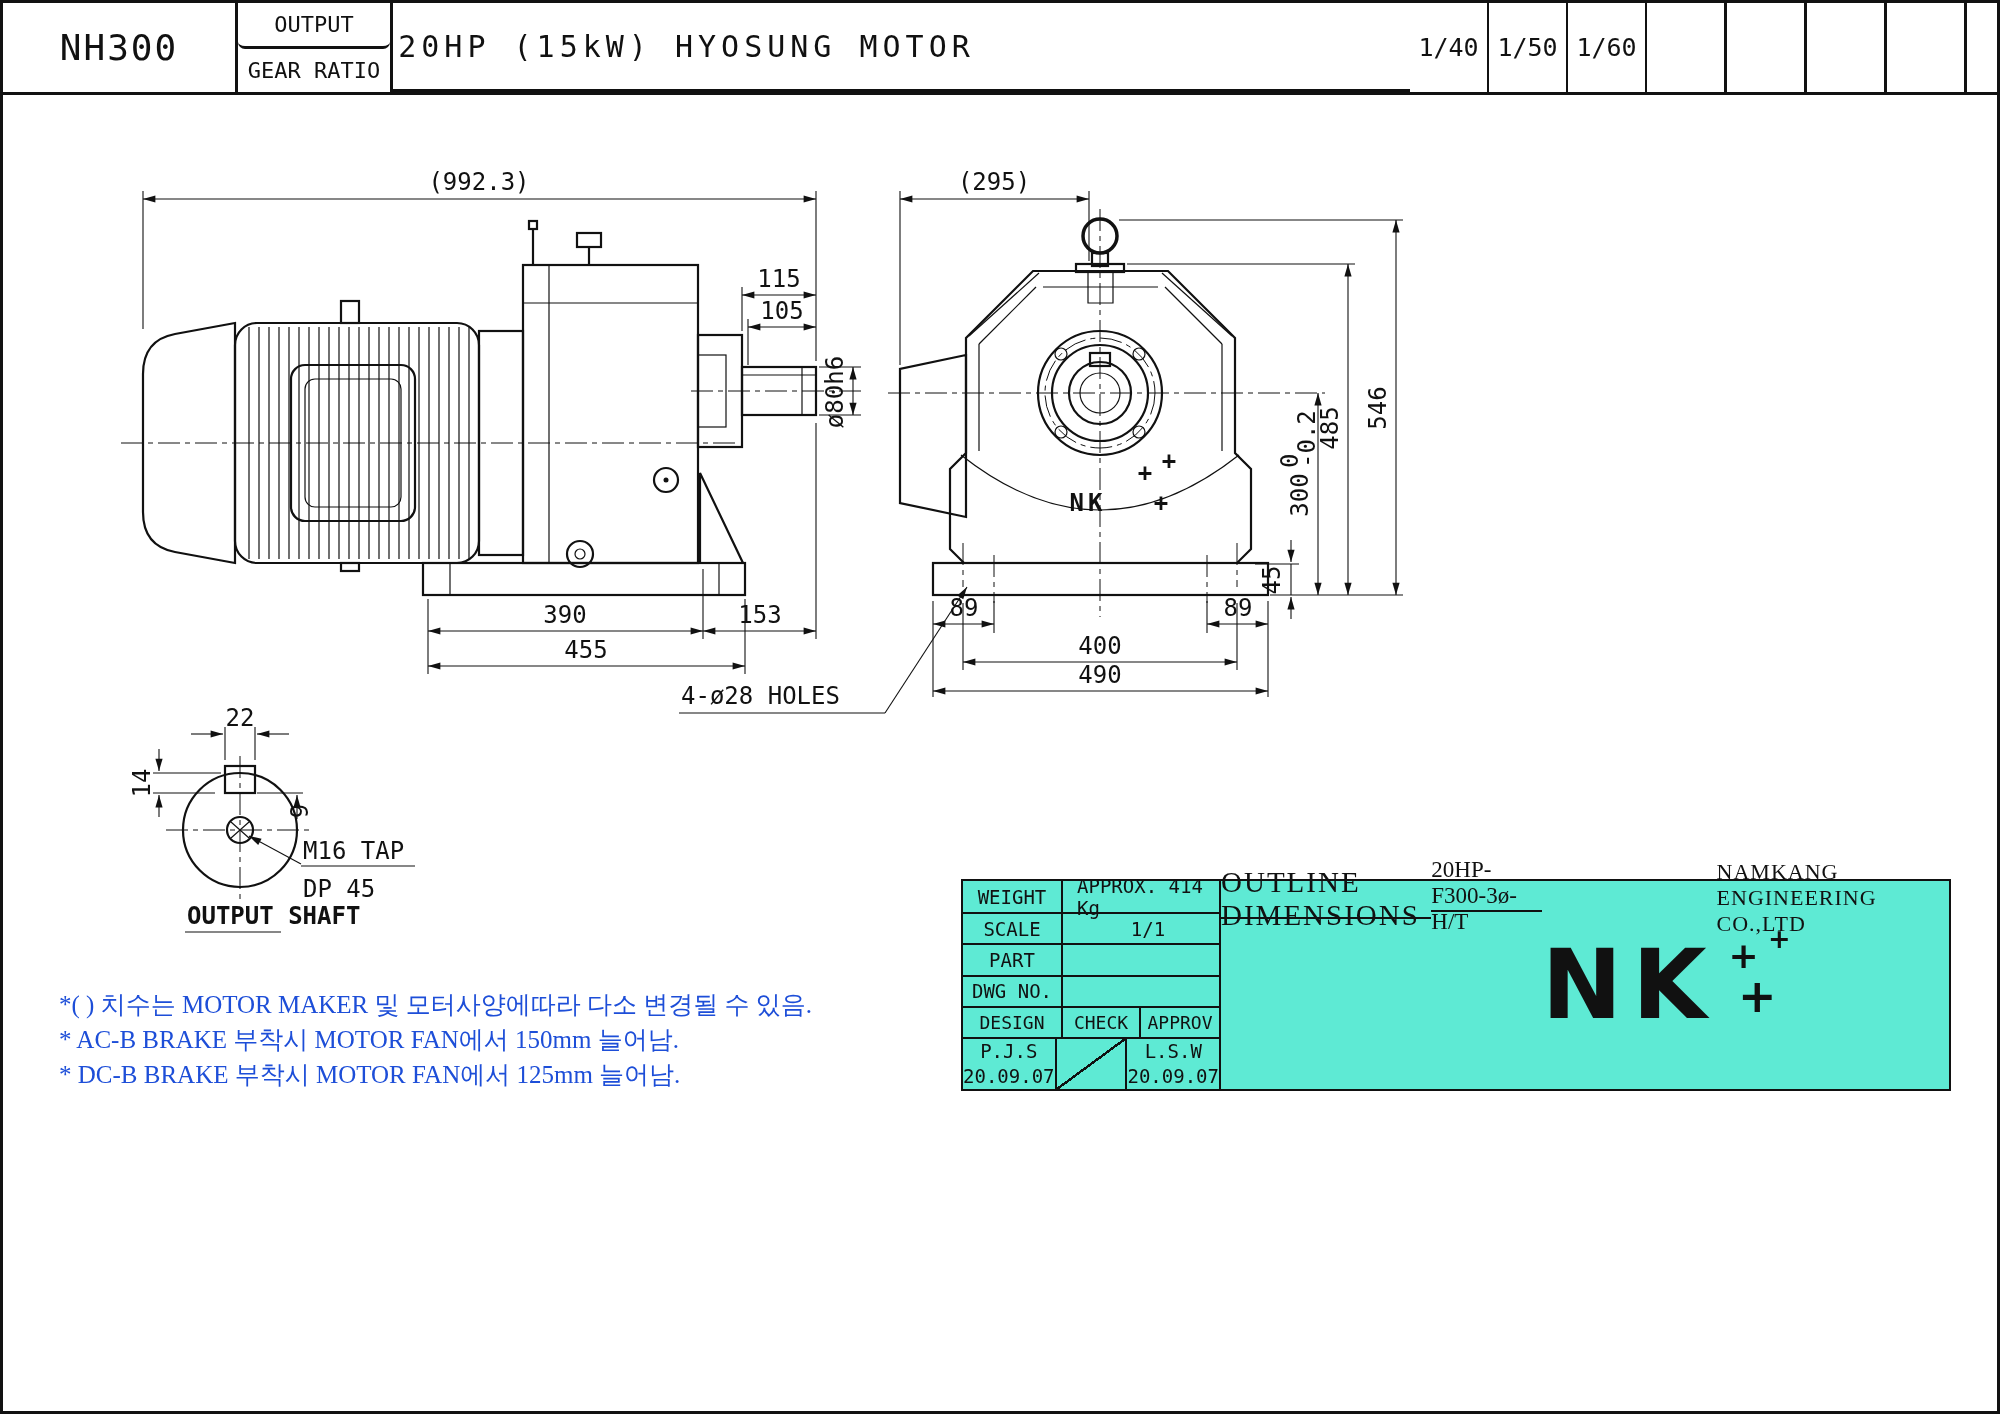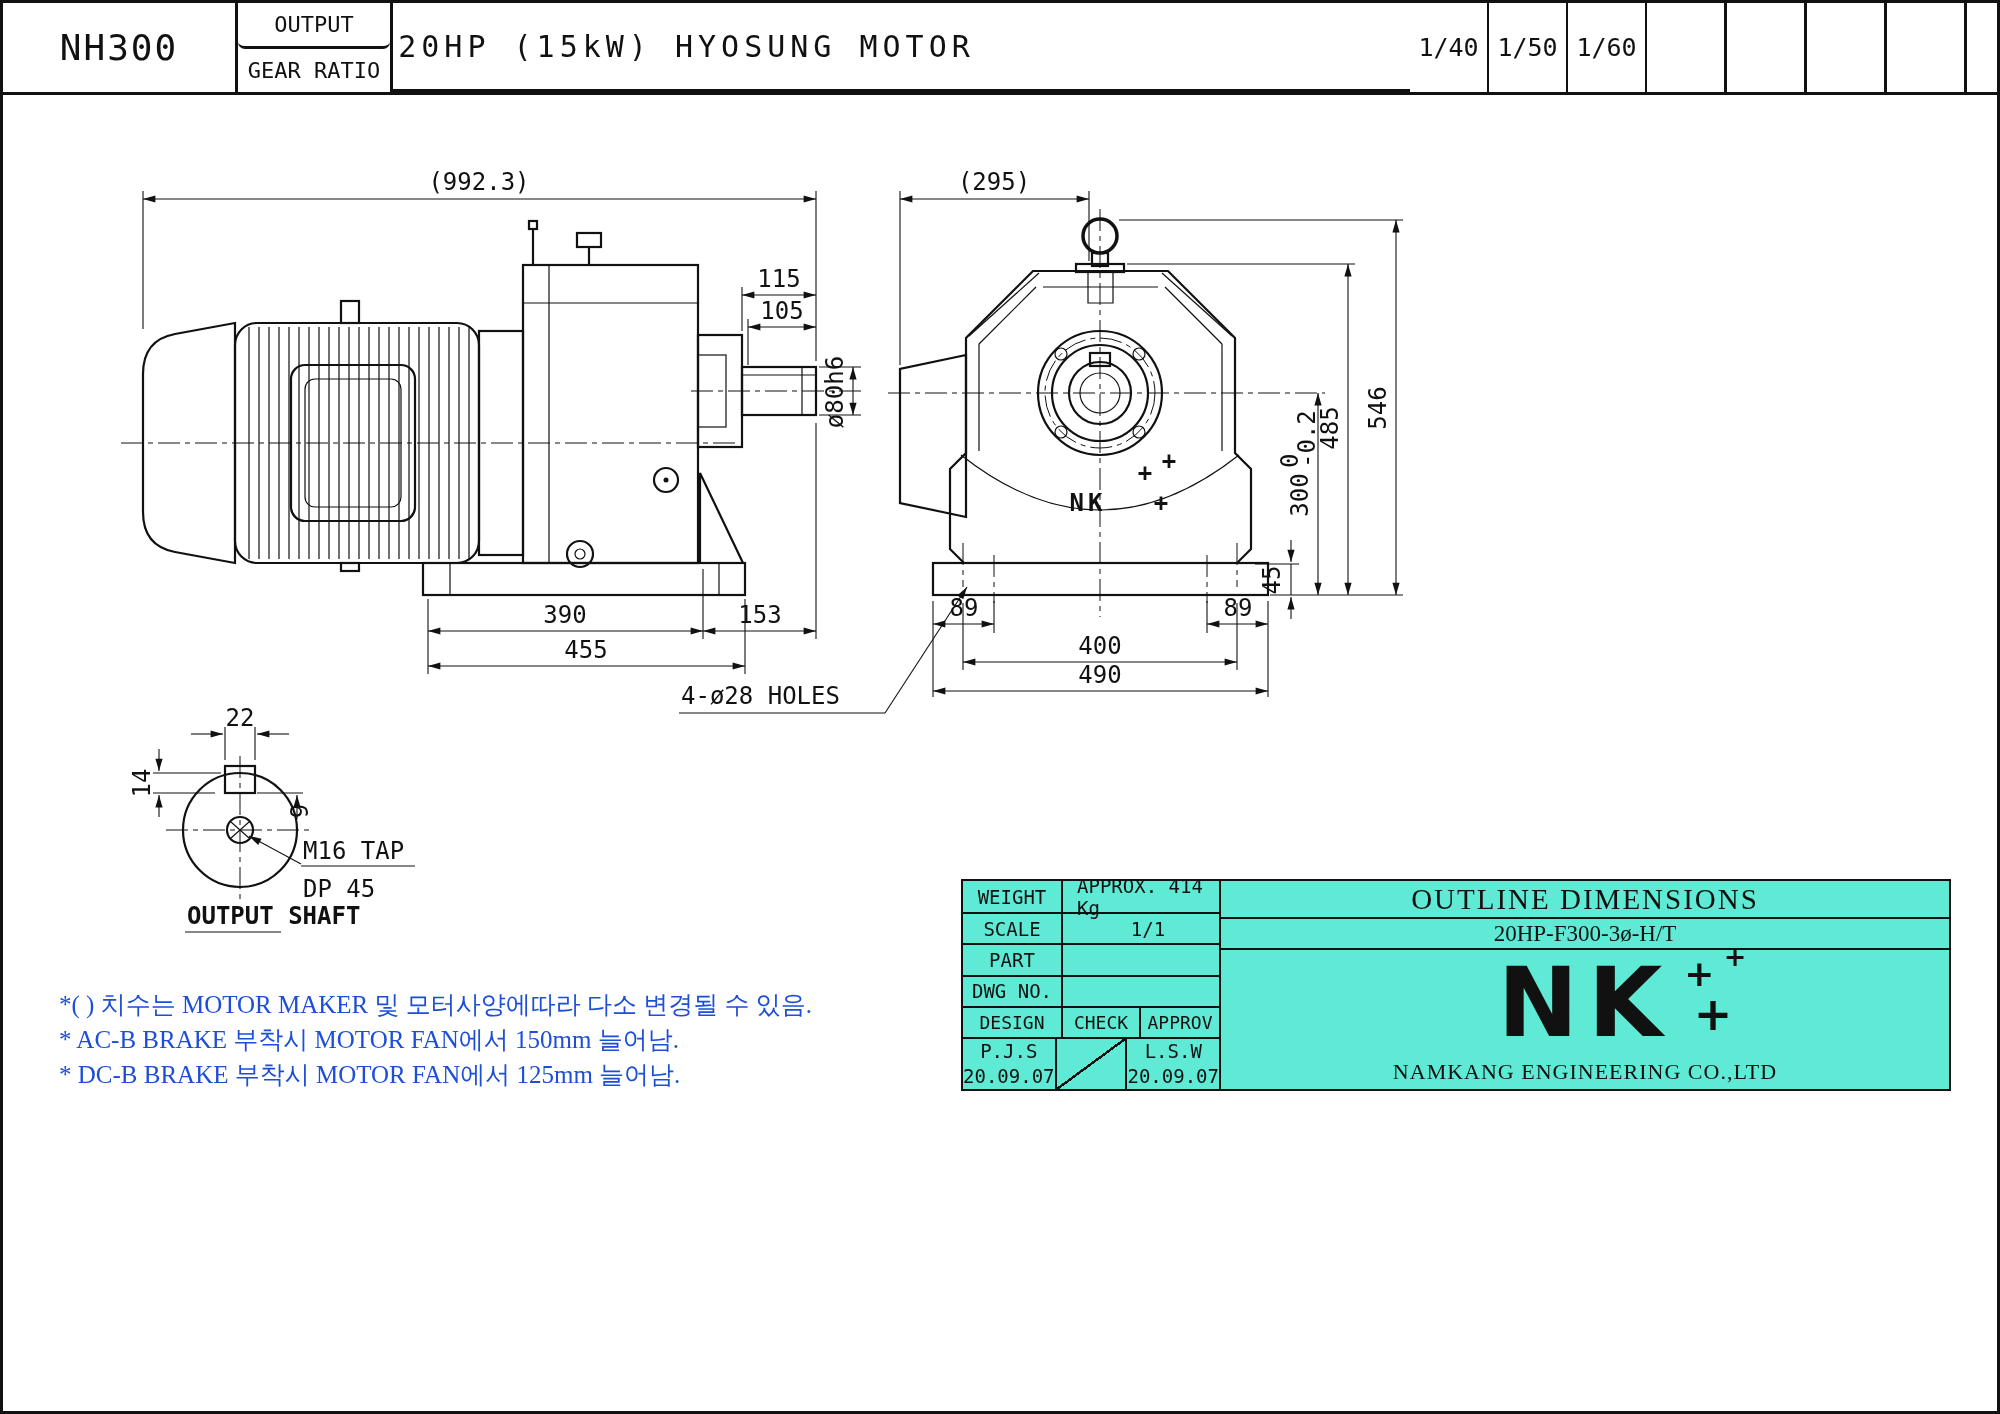--- a/index.html
+++ b/index.html
@@ -55,21 +55,21 @@
               justify-content:center; font-size:19px; }
   .tb-value { flex:1; display:flex; align-items:center; justify-content:center; font-size:19px;padding-left:14px; }
   .tb-c1 { width:100px; border-right:2px solid #111; }
   .tb-c2 { width:78px;  border-right:2px solid #111; }
   .tb-c3 { flex:1; }
   .tb-cell { display:flex; align-items:center; justify-content:center; font-size:18px; }
   .tb-sig { display:flex; flex-direction:column; align-items:center; justify-content:center;
             font-size:19px; line-height:25px; }
   .slash { background:linear-gradient(to bottom right, transparent calc(50% - 1.2px),
             #111 calc(50% - 1.2px) calc(50% + 1.2px), transparent calc(50% + 1.2px)); }
-  .tb-right { flex:1; display:flex; flex-direction:column; font-family:"Liberation Serif", serif; }
+  .tb-right { flex:1; display:flex; flex-direction:row; font-family:"Liberation Serif", serif; }
   .tb-title { height:38px; border-bottom:2px solid #111; display:flex; align-items:center;
               justify-content:center; font-size:29px; letter-spacing:2px; }
   .tb-code { height:31px; border-bottom:2px solid #111; display:flex; align-items:center;
              justify-content:center; font-size:23px; }
   .tb-logo { flex:1; display:flex; align-items:center; justify-content:center; }
   .logo-wrap { position:relative; font-family:"DejaVu Sans", sans-serif; font-weight:bold; }
   .logo-nk { font-size:96px; letter-spacing:10px; line-height:1; }
   .lp1 { position:absolute; top:-2px;  right:-42px; font-size:36px; }
   .lp2 { position:absolute; top:-14px; right:-74px; font-size:27px; }
   .lp3 { position:absolute; top:32px;  right:-60px; font-size:46px; }

